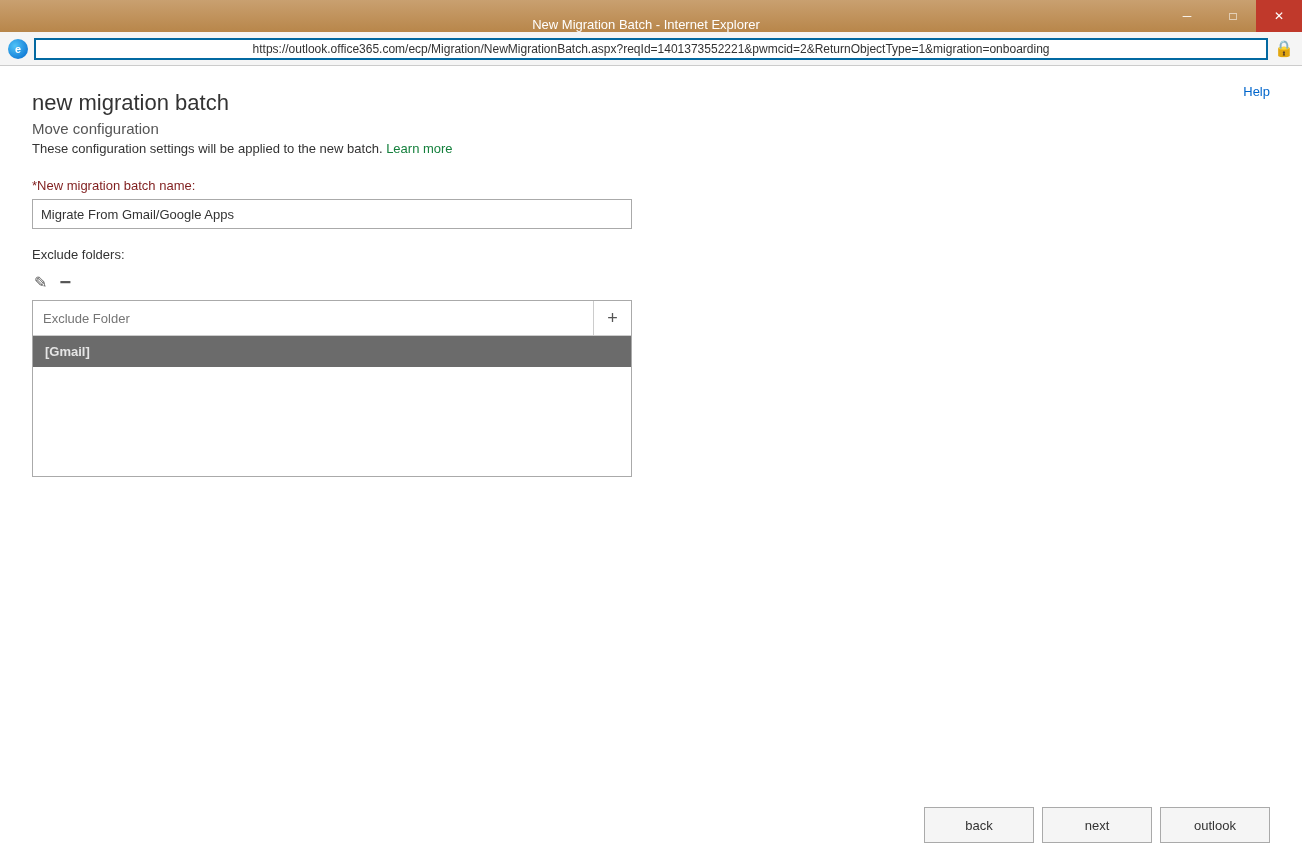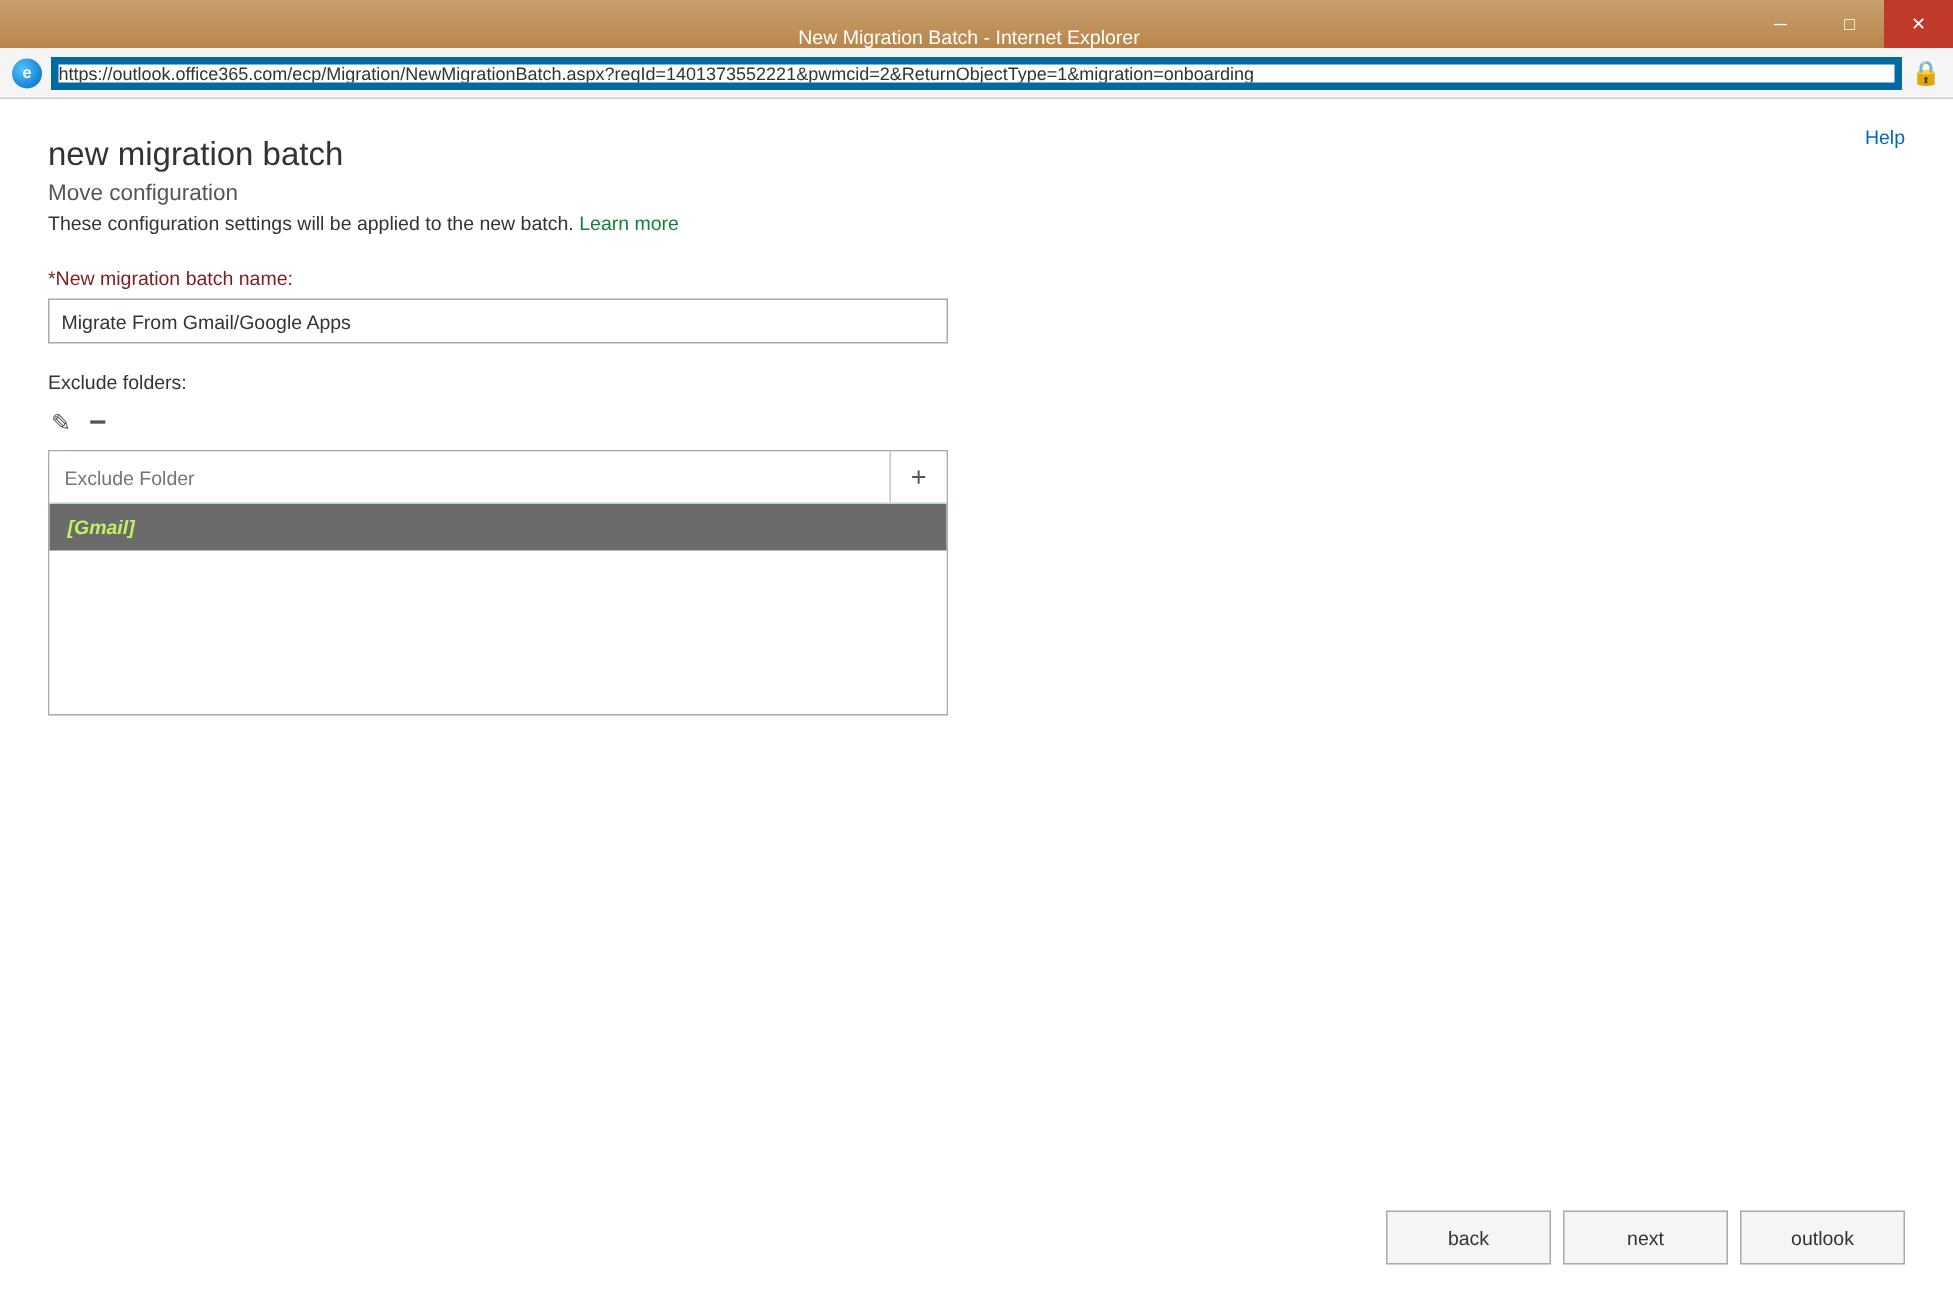--- a/index.html
+++ b/index.html
@@ -60,25 +60,26 @@
     .address-bar-icon {
       width: 20px;
       height: 20px;
       display: flex;
       align-items: center;
       justify-content: center;
     }
     .address-bar-url {
       flex: 1;
       background: #fff;
-      border: 5px solid #0369a1;
+      border: 2px solid #0369a1;
       height: 22px;
-      padding: 0 0;
+      padding: 0 20px;
       font-size: 12px;
       color: #333;
+      text-align: center;
     }
     .address-bar-lock {
       color: #888;
       font-size: 16px;
     }
 
     
     .content-area {
       background: #fff;
       height: calc(867px - 32px - 34px);
@@ -169,21 +170,21 @@
 
     
     .folder-input-area {
       border: 1px solid #aaa;
       width: 600px;
     }
     .folder-input-row {
       display: flex;
       align-items: flex-start;
       border-bottom: 1px solid #ccc;
-      background: #86efac;
+      background: #404040;
     }
     .folder-input {
       flex: 1;
       border: none;
       height: 34px;
       padding: 0 10px;
       font-size: 13px;
       color: #999;
       outline: none;
     }
@@ -207,22 +208,21 @@
       min-height: 140px;
     }
     .folder-item {
       padding: 8px 12px;
       font-size: 13px;
       font-weight: 600;
       cursor: pointer;
     }
     .folder-item.selected {
       background: #6b6b6b;
-      color: #bef264;
-      font-style: italic;
+      color: #e5e5e5;
     }
 
     
     .bottom-buttons {
       position: absolute;
       bottom: 24px;
       right: 32px;
       display: flex;
       gap: 8px;
       align-items: flex-end;

